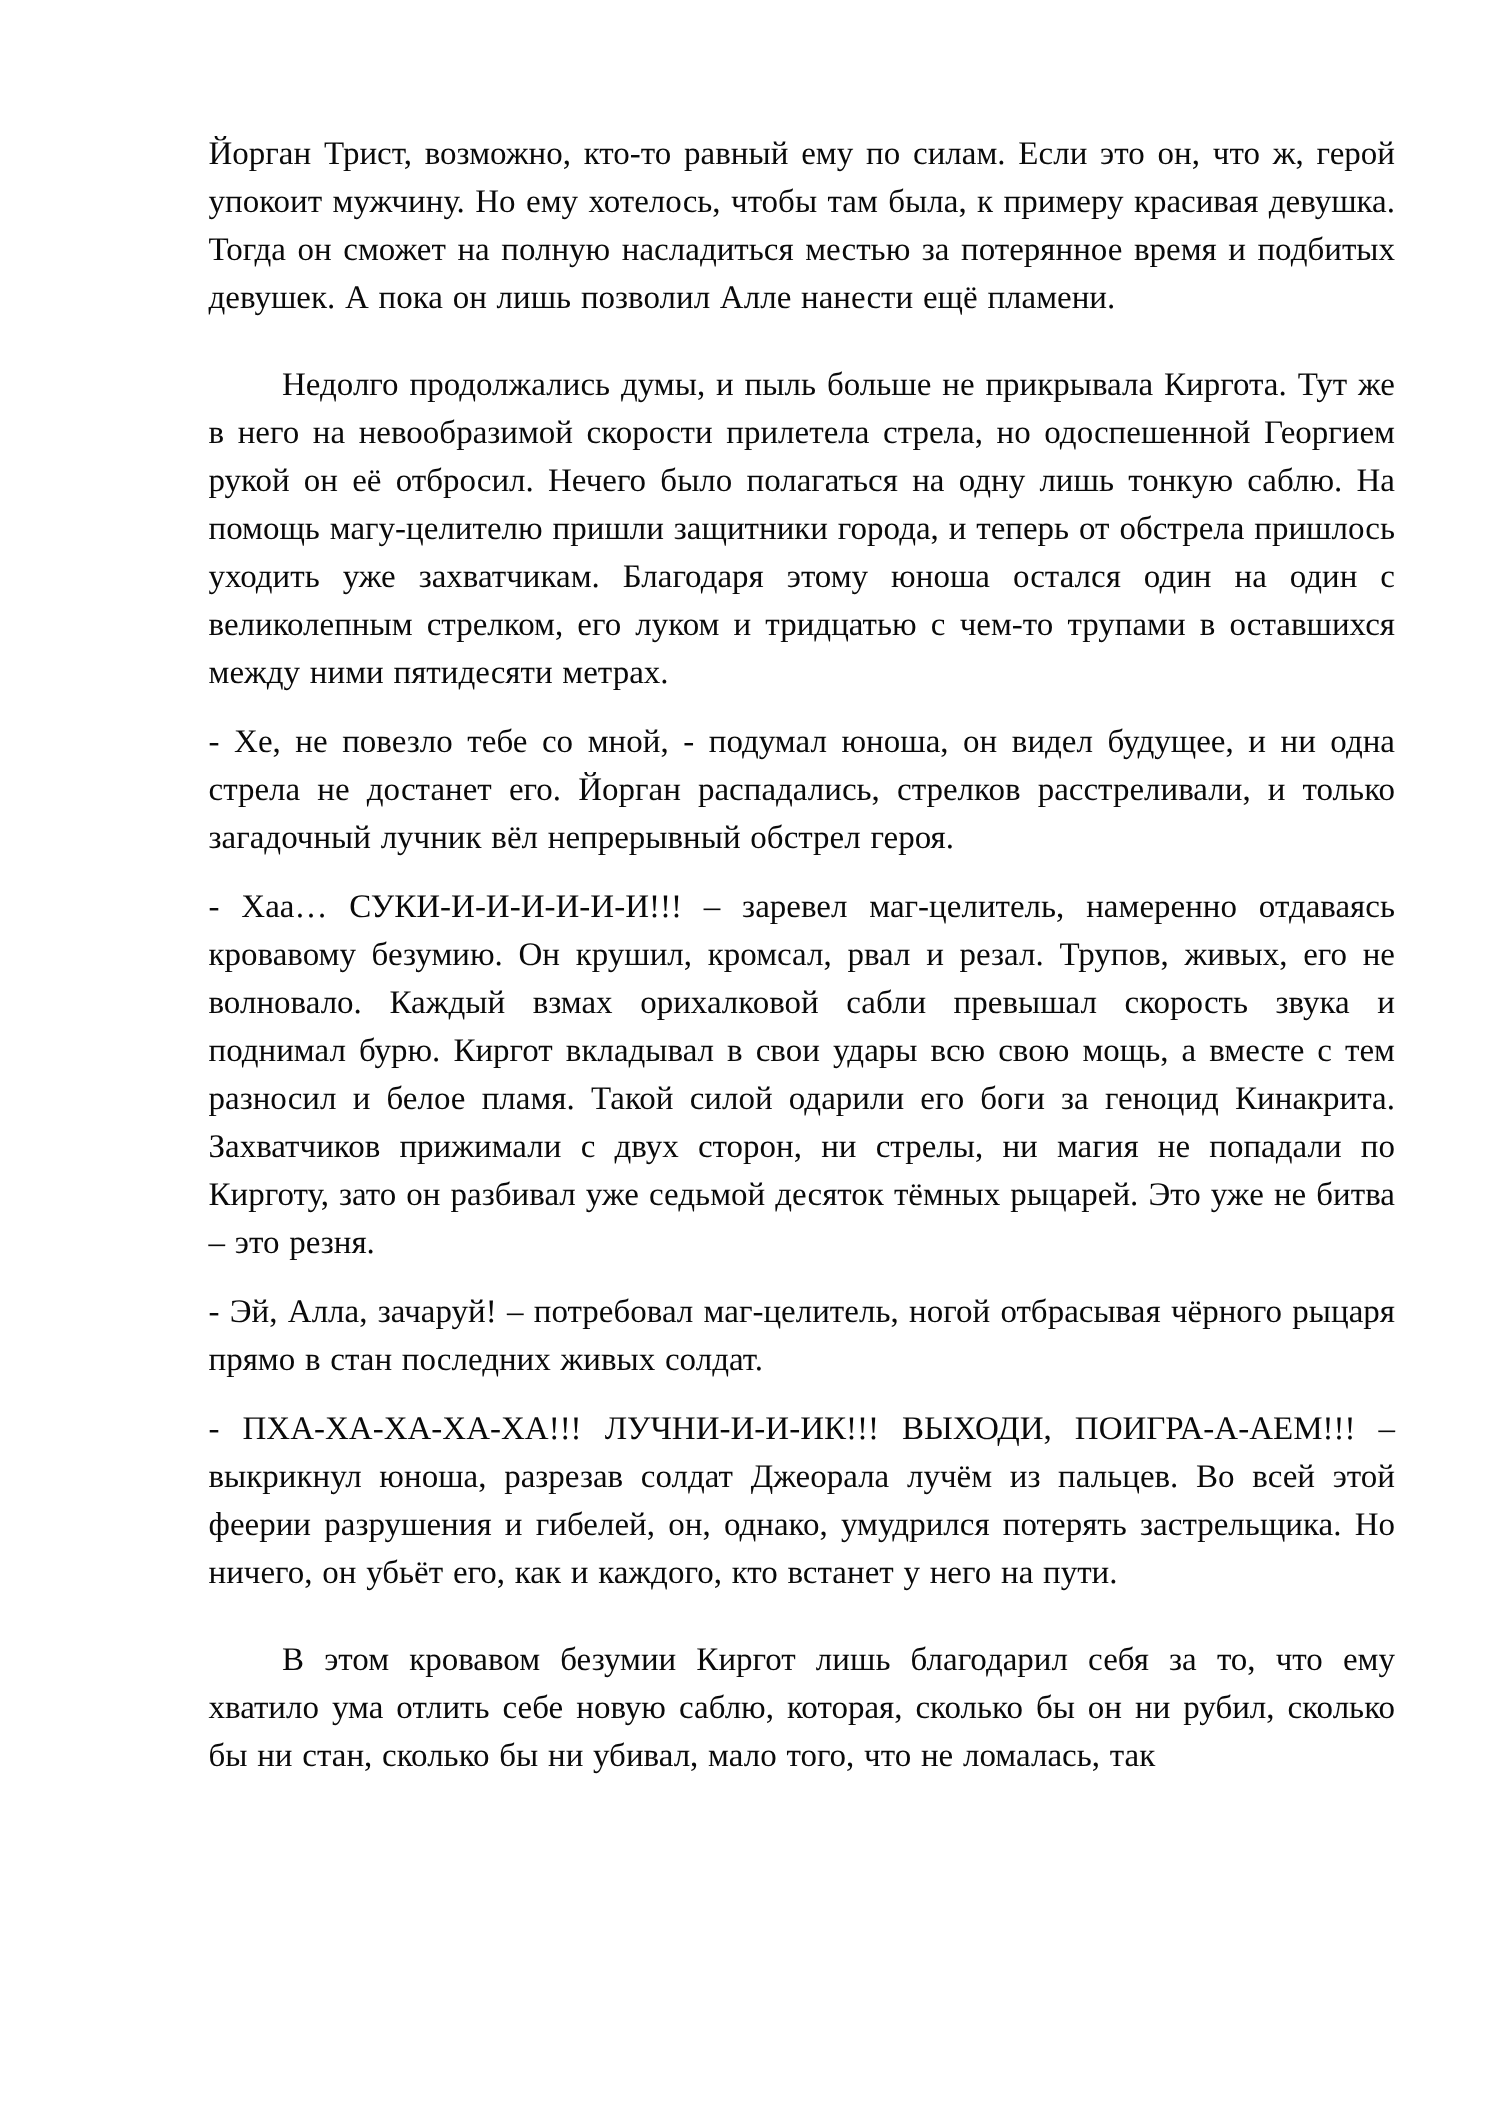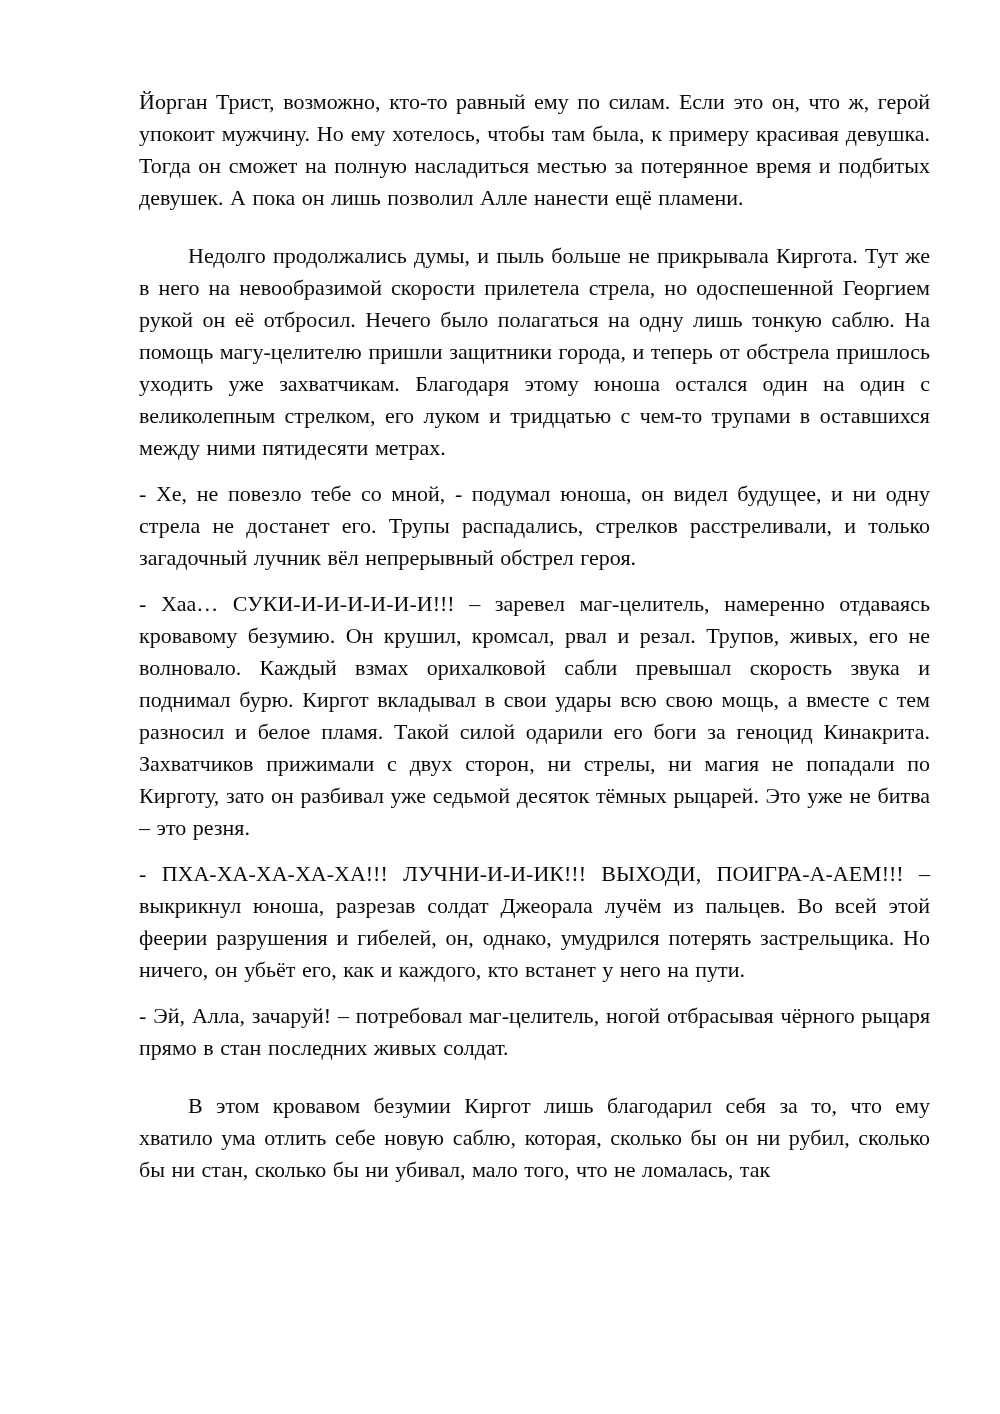--- a/index.html
+++ b/index.html
@@ -43,20 +43,20 @@
     line-height: 28px;
   }
 </style>
 </head>
 <body>
 
 <div class="page">
   <div class="text-block">
     <p>Йорган Трист, возможно, кто-то равный ему по силам. Если это он, что ж, герой упокоит мужчину. Но ему хотелось, чтобы там была, к примеру красивая девушка. Тогда он сможет на полную насладиться местью за потерянное время и подбитых девушек. А пока он лишь позволил Алле нанести ещё пламени.</p>
     <p class="indent">Недолго продолжались думы, и пыль больше не прикрывала Киргота. Тут же в него на невообразимой скорости прилетела стрела, но одоспешенной Георгием рукой он её отбросил. Нечего было полагаться на одну лишь тонкую саблю. На помощь магу-целителю пришли защитники города, и теперь от обстрела пришлось уходить уже захватчикам. Благодаря этому юноша остался один на один с великолепным стрелком, его луком и тридцатью с чем-то трупами в оставшихся между ними пятидесяти метрах.</p>
-    <p>- Хе, не повезло тебе со мной, - подумал юноша, он видел будущее, и ни одну стрела не достанет его. Трупы распадались, стрелков расстреливали, и только загадочный лучник вёл непрерывный обстрел героя.</p>
+    <p>- Хе, не повезло тебе со мной, - подумал юноша, он видел будущее, и ни одна стрела не достанет его. Йорган распадались, стрелков расстреливали, и только загадочный лучник вёл непрерывный обстрел героя.</p>
     <p>- Хаа… СУКИ-И-И-И-И-И-И!!! – заревел маг-целитель, намеренно отдаваясь кровавому безумию. Он крушил, кромсал, рвал и резал. Трупов, живых, его не волновало. Каждый взмах орихалковой сабли превышал скорость звука и поднимал бурю. Киргот вкладывал в свои удары всю свою мощь, а вместе с тем разносил и белое пламя. Такой силой одарили его боги за геноцид Кинакрита. Захватчиков прижимали с двух сторон, ни стрелы, ни магия не попадали по Кирготу, зато он разбивал уже седьмой десяток тёмных рыцарей. Это уже не битва – это резня.</p>
+    <p>- Эй, Алла, зачаруй! – потребовал маг-целитель, ногой отбрасывая чёрного рыцаря прямо в стан последних живых солдат.</p>
     <p>- ПХА-ХА-ХА-ХА-ХА!!! ЛУЧНИ-И-И-ИК!!! ВЫХОДИ, ПОИГРА-А-АЕМ!!! – выкрикнул юноша, разрезав солдат Джеорала лучём из пальцев. Во всей этой феерии разрушения и гибелей, он, однако, умудрился потерять застрельщика. Но ничего, он убьёт его, как и каждого, кто встанет у него на пути.</p>
-    <p>- Эй, Алла, зачаруй! – потребовал маг-целитель, ногой отбрасывая чёрного рыцаря прямо в стан последних живых солдат.</p>
     <p class="indent">В этом кровавом безумии Киргот лишь благодарил себя за то, что ему хватило ума отлить себе новую саблю, которая, сколько бы он ни рубил, сколько бы ни стан, сколько бы ни убивал, мало того, что не ломалась, так</p>
   </div>
   <div class="page-number">80</div>
 </div>
 
 </body></html>

